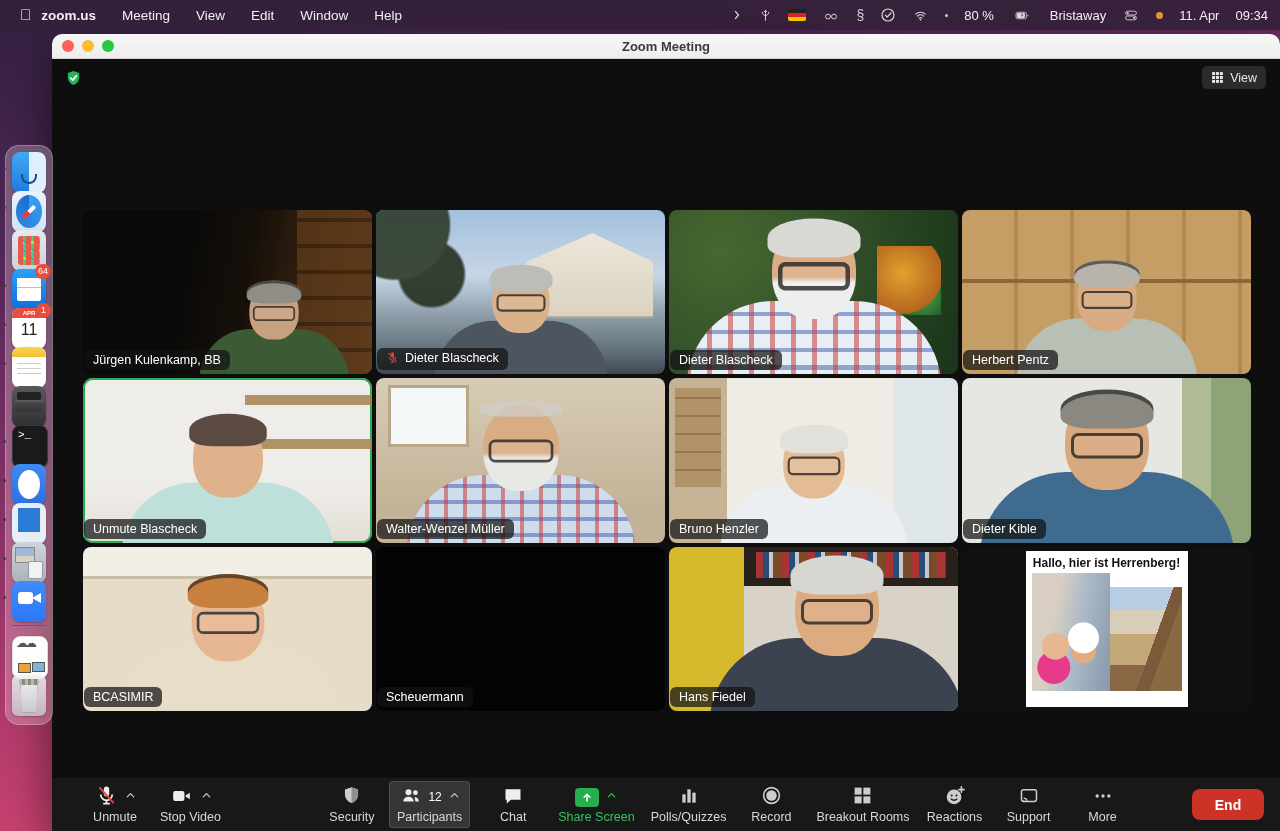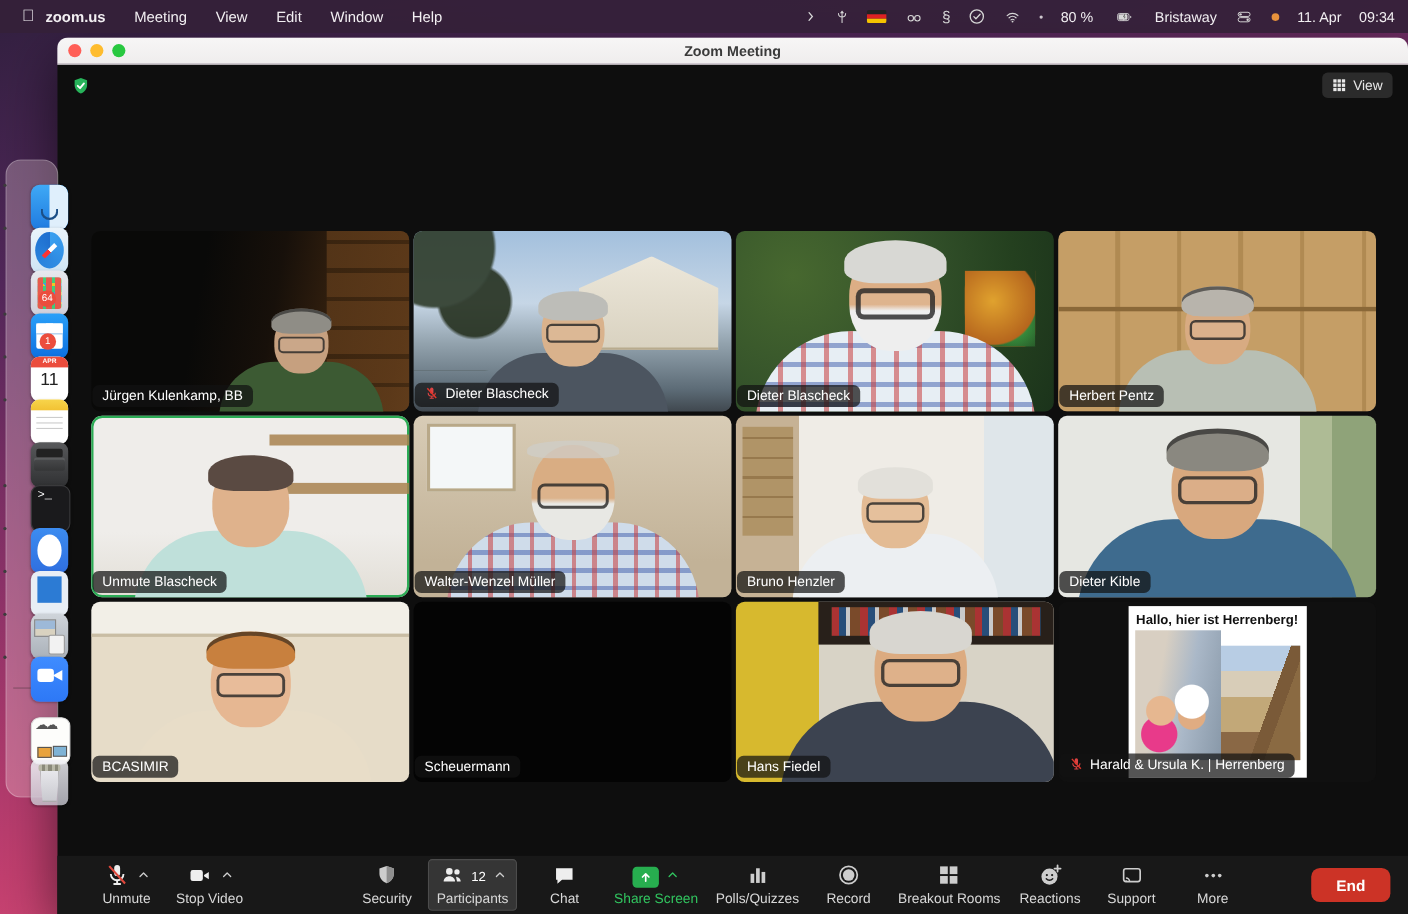--- a/index.html
+++ b/index.html
@@ -20,21 +20,21 @@
   .flag div{height:4px;}
   .tinydot{width:3px;height:3px;border-radius:50%;background:#cfc8cf;display:inline-block;}
   .odot{width:7px;height:7px;border-radius:50%;background:#e8923c;display:inline-block;}
 
   
   .dock{position:absolute;left:5px;top:145px;width:48px;height:580px;background:rgba(255,225,235,.28);
     border:1px solid rgba(255,255,255,.25);border-radius:14px;z-index:40;display:flex;flex-direction:column;
     align-items:center;padding:5px 0;box-sizing:border-box;gap:3px;}
   .ditem{position:relative;width:36px;height:36px;flex:0 0 auto;}
   .ditem .runner{position:absolute;left:-8px;top:16px;width:3px;height:3px;border-radius:50%;background:#3c3c3c;}
-  .dicon{width:34px;height:41px;margin:17px;border-radius:8px;position:relative;overflow:hidden;box-shadow:0 1px 2px rgba(0,0,0,.25);}
+  .dicon{width:34px;height:41px;margin:1px;border-radius:8px;position:relative;overflow:hidden;box-shadow:0 1px 2px rgba(0,0,0,.25);}
   .badge{position:absolute;right:-4px;top:-4px;min-width:15px;height:15px;border-radius:8px;background:#eb4d3d;
     color:#fff;font-size:9px;line-height:15px;text-align:center;padding:0 3px;box-sizing:border-box;z-index:3;}
   .ddivider{width:34px;height:1px;background:rgba(90,60,70,.55);margin:6px 0;}
   
   .i-finder{background:linear-gradient(#3fa9f5,#1f7ae0);}
   .i-finder:before{content:"";position:absolute;left:50%;top:0;bottom:0;width:50%;background:#dfeffc;border-radius:0 8px 8px 0;}
   .i-finder:after{content:"";position:absolute;left:9px;right:9px;bottom:9px;height:8px;border:2px solid #1b4e86;border-top:none;border-radius:0 0 10px 10px;}
   .i-safari{background:linear-gradient(#eaf4fb,#cfe4f4);}
   .i-safari:before{content:"";position:absolute;inset:4px;border-radius:50%;background:conic-gradient(#3aa0f0,#1f70d0);}
   .i-safari:after{content:"";position:absolute;left:50%;top:50%;width:16px;height:4px;background:linear-gradient(90deg,#f33 50%,#fff 50%);transform:translate(-50%,-50%) rotate(-45deg);}
@@ -447,28 +447,20 @@
           </div>
         </div>
         <div class="tile s12">
           <div class="hbcard">
             <div class="hbtitle">Hallo, hier ist Herrenberg!</div>
             <div class="hbphotos">
               <div class="hb-selfie"></div>
               <div class="hb-street"></div>
             </div>
           </div>
-          <div class="nlabel">
-            <span><svg width="13" height="13" viewBox="0 0 24 24" fill="none">
-                <rect x="9.2" y="2.5" width="5.6" height="10.5" rx="2.8" fill="#d44"></rect>
-                <path d="M6 11a6 6 0 0 0 12 0M12 17.3v3M8.5 20.5h7" stroke="#d44" stroke-width="1.8"></path>
-                <path d="M4.5 3.5l15 16.5" stroke="#e0352b" stroke-width="2.4"></path>
-              </svg></span>
-            <span>Harald &amp; Ursula K. | Herrenberg</span>
-          </div>
         </div>
       </div>
 
     <div class="toolbar" id="toolbar">
         <div class="titem">
           <div class="irow">
             <span><svg width="23" height="23" viewBox="0 0 24 24" fill="none">
                 <rect x="9.2" y="2.5" width="5.6" height="10.5" rx="2.8" fill="#eee"></rect>
                 <path d="M6 11a6 6 0 0 0 12 0" stroke="#eee" stroke-width="1.8"></path>
                 <path d="M12 17.3v3" stroke="#eee" stroke-width="1.8"></path>

